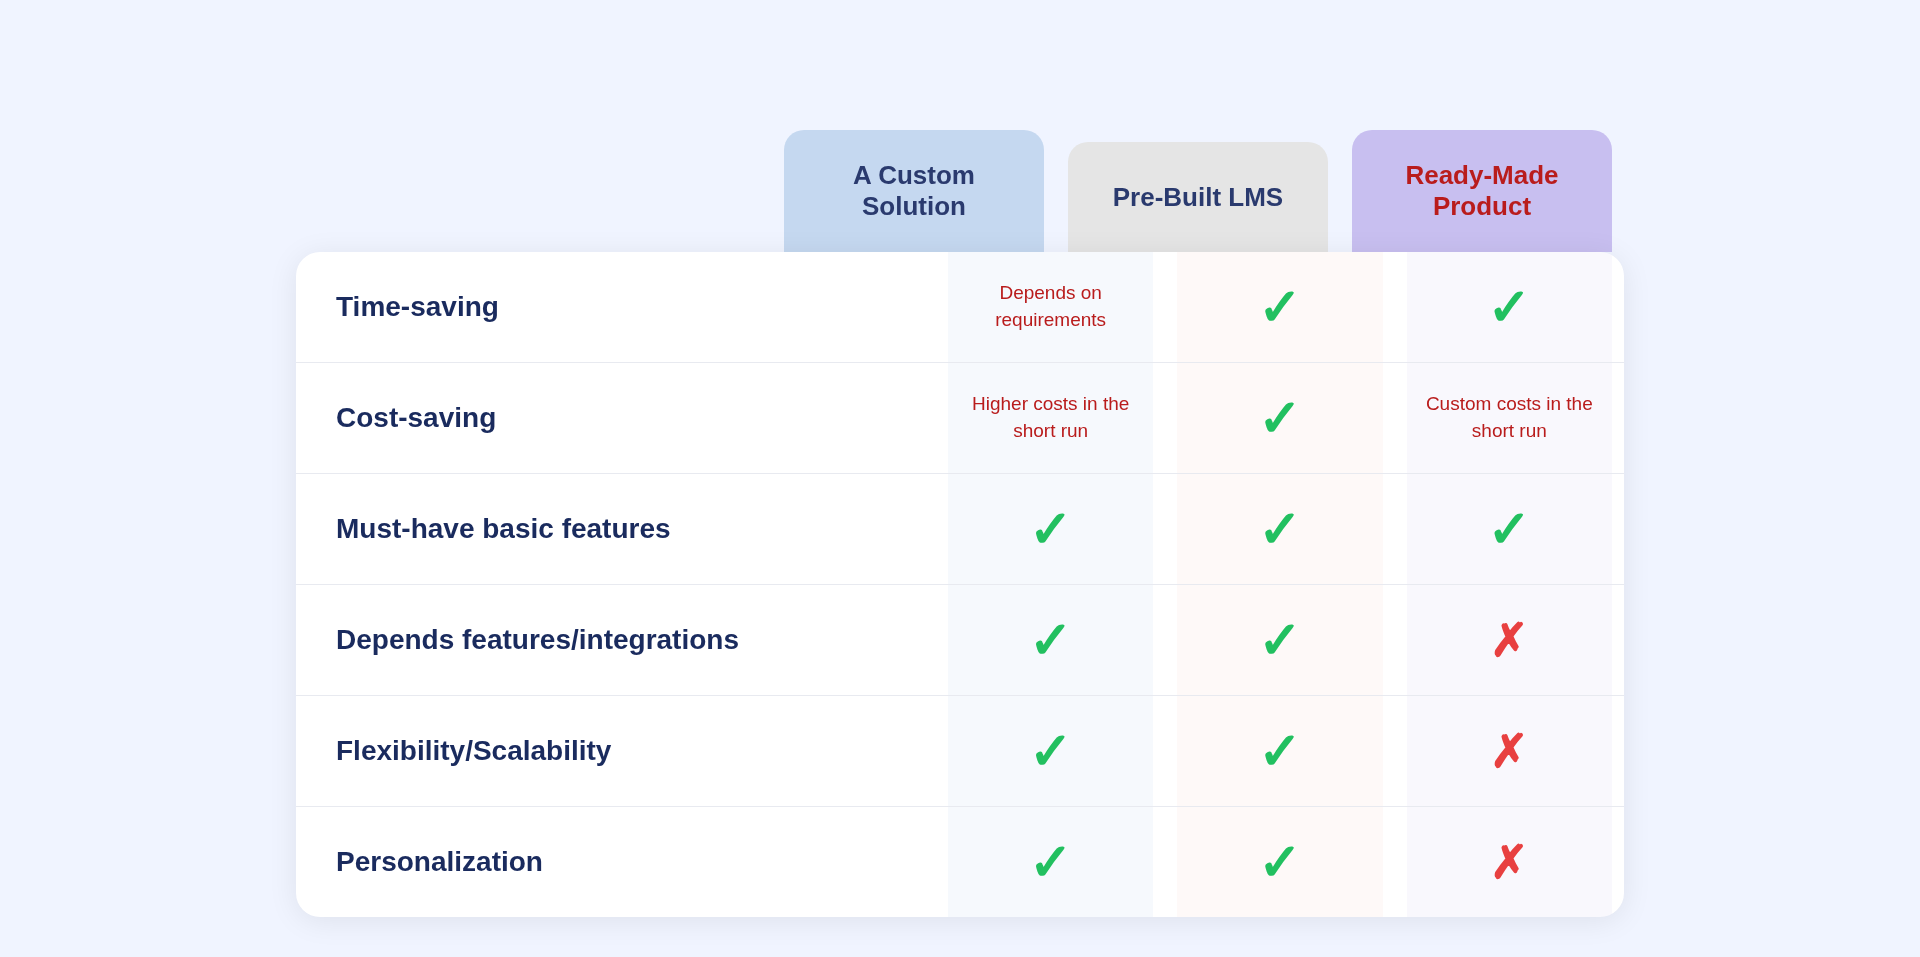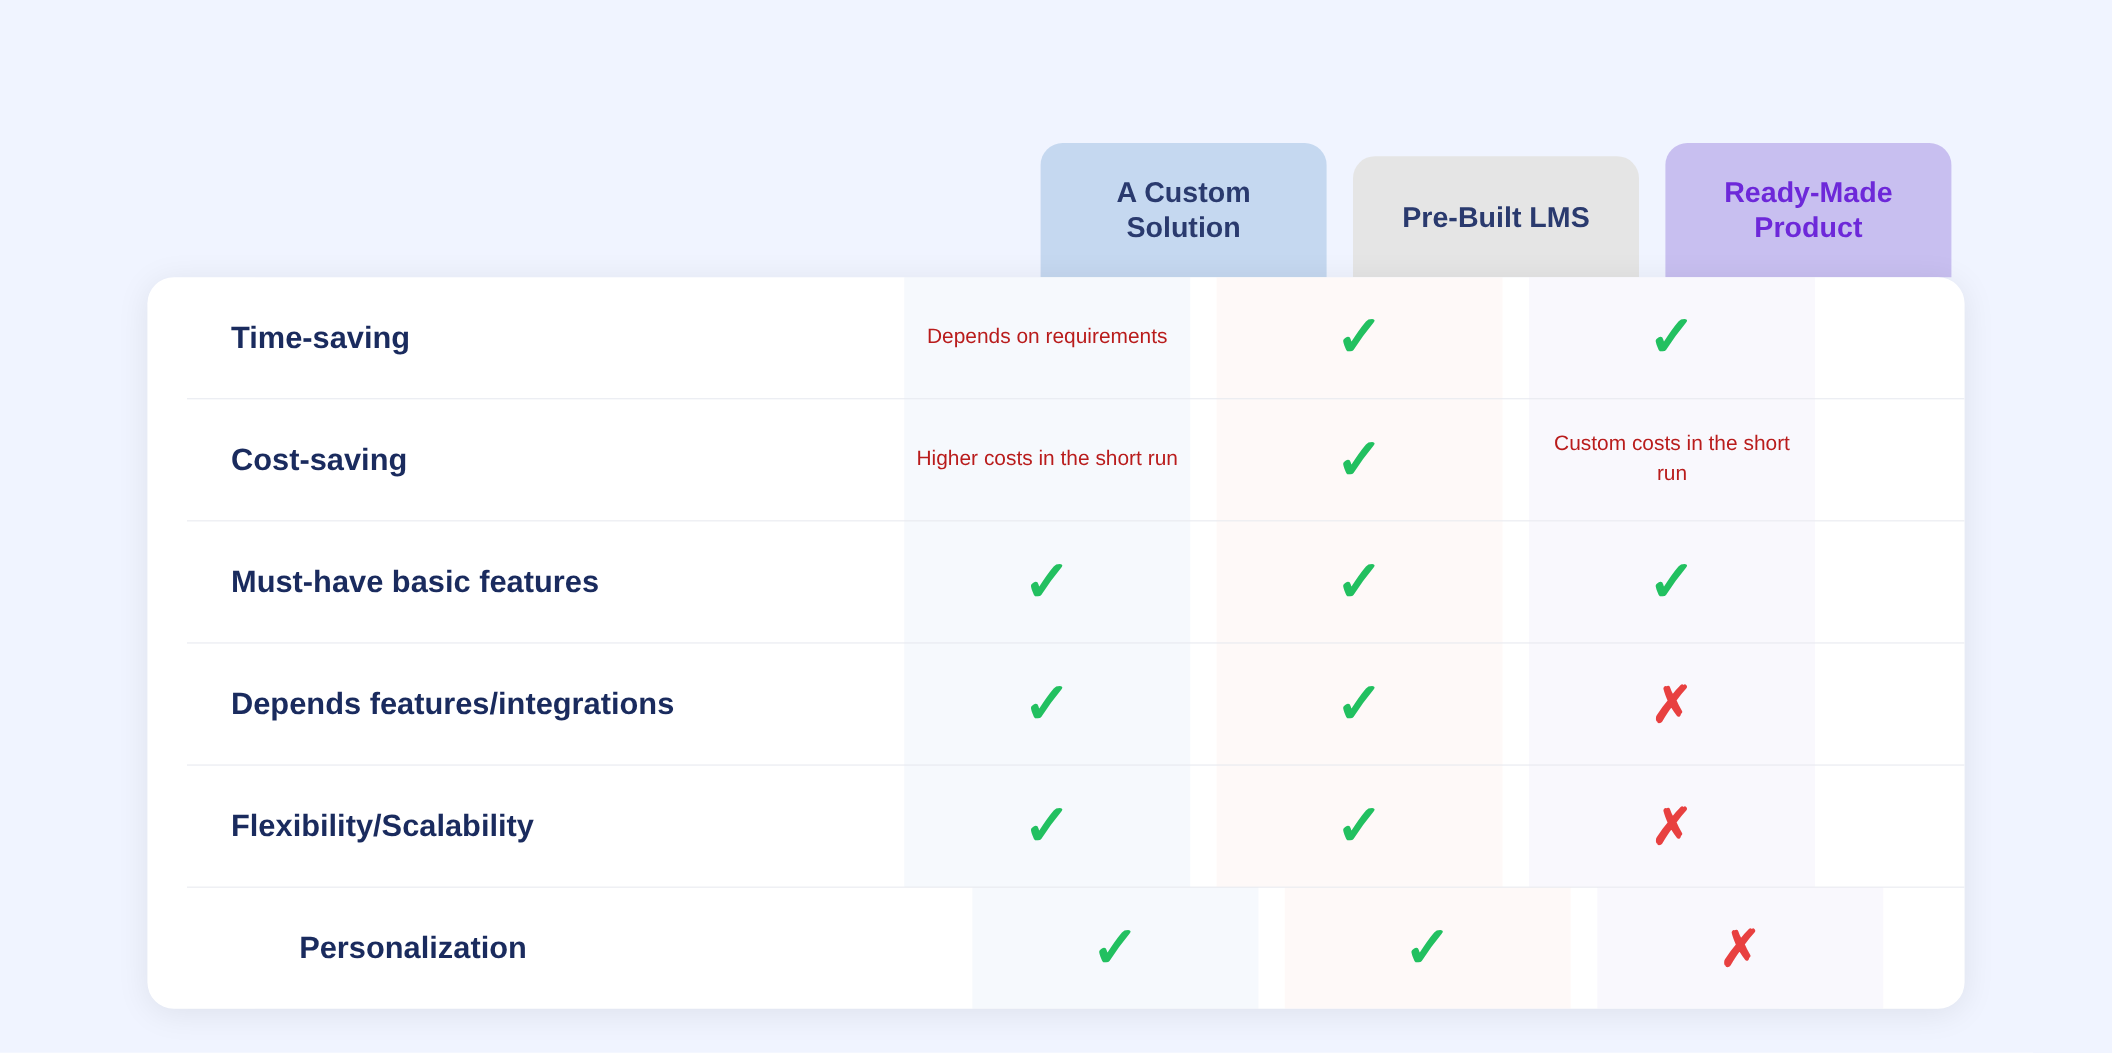--- a/index.html
+++ b/index.html
@@ -6,21 +6,21 @@
     body {
       background: #f0f4ff;
       font-family: 'Segoe UI', Arial, sans-serif;
       display: flex;
       justify-content: center;
       align-items: center;
       min-height: 957px;
       width: 1920px;
     }
     .comparison-wrapper {
-      width: 1652px;
+      width: 1328px;
       position: relative;
       padding-top: 90px;
     }
     .headers-row {
       display: flex;
       justify-content: flex-end;
       padding-right: 0px;
       margin-bottom: 0;
       gap: 0;
     }
@@ -41,29 +41,28 @@
       background: #c5d8f0;
       color: #2a3a6e;
     }
     .col-header-prebuilt {
       background: #e5e5e5;
       color: #2a3a6e;
       margin-top: 12px;
     }
     .col-header-readymade {
       background: #c8bff0;
-      color: #6d28d9;
+      color: #b91c1c;
     }
     .table-container {
       background: white;
       border-radius: 24px;
       box-shadow: 0 4px 30px rgba(0,0,0,0.08);
       overflow: hidden;
       position: relative;
-      padding-left: 36px;
     }
     .table-row {
       display: flex;
       align-items: center;
       border-bottom: 1.5px solid #e8eaf0;
       min-height: 110px;
     }
     .table-row:last-child {
       border-bottom: none;
       justify-content: center;

